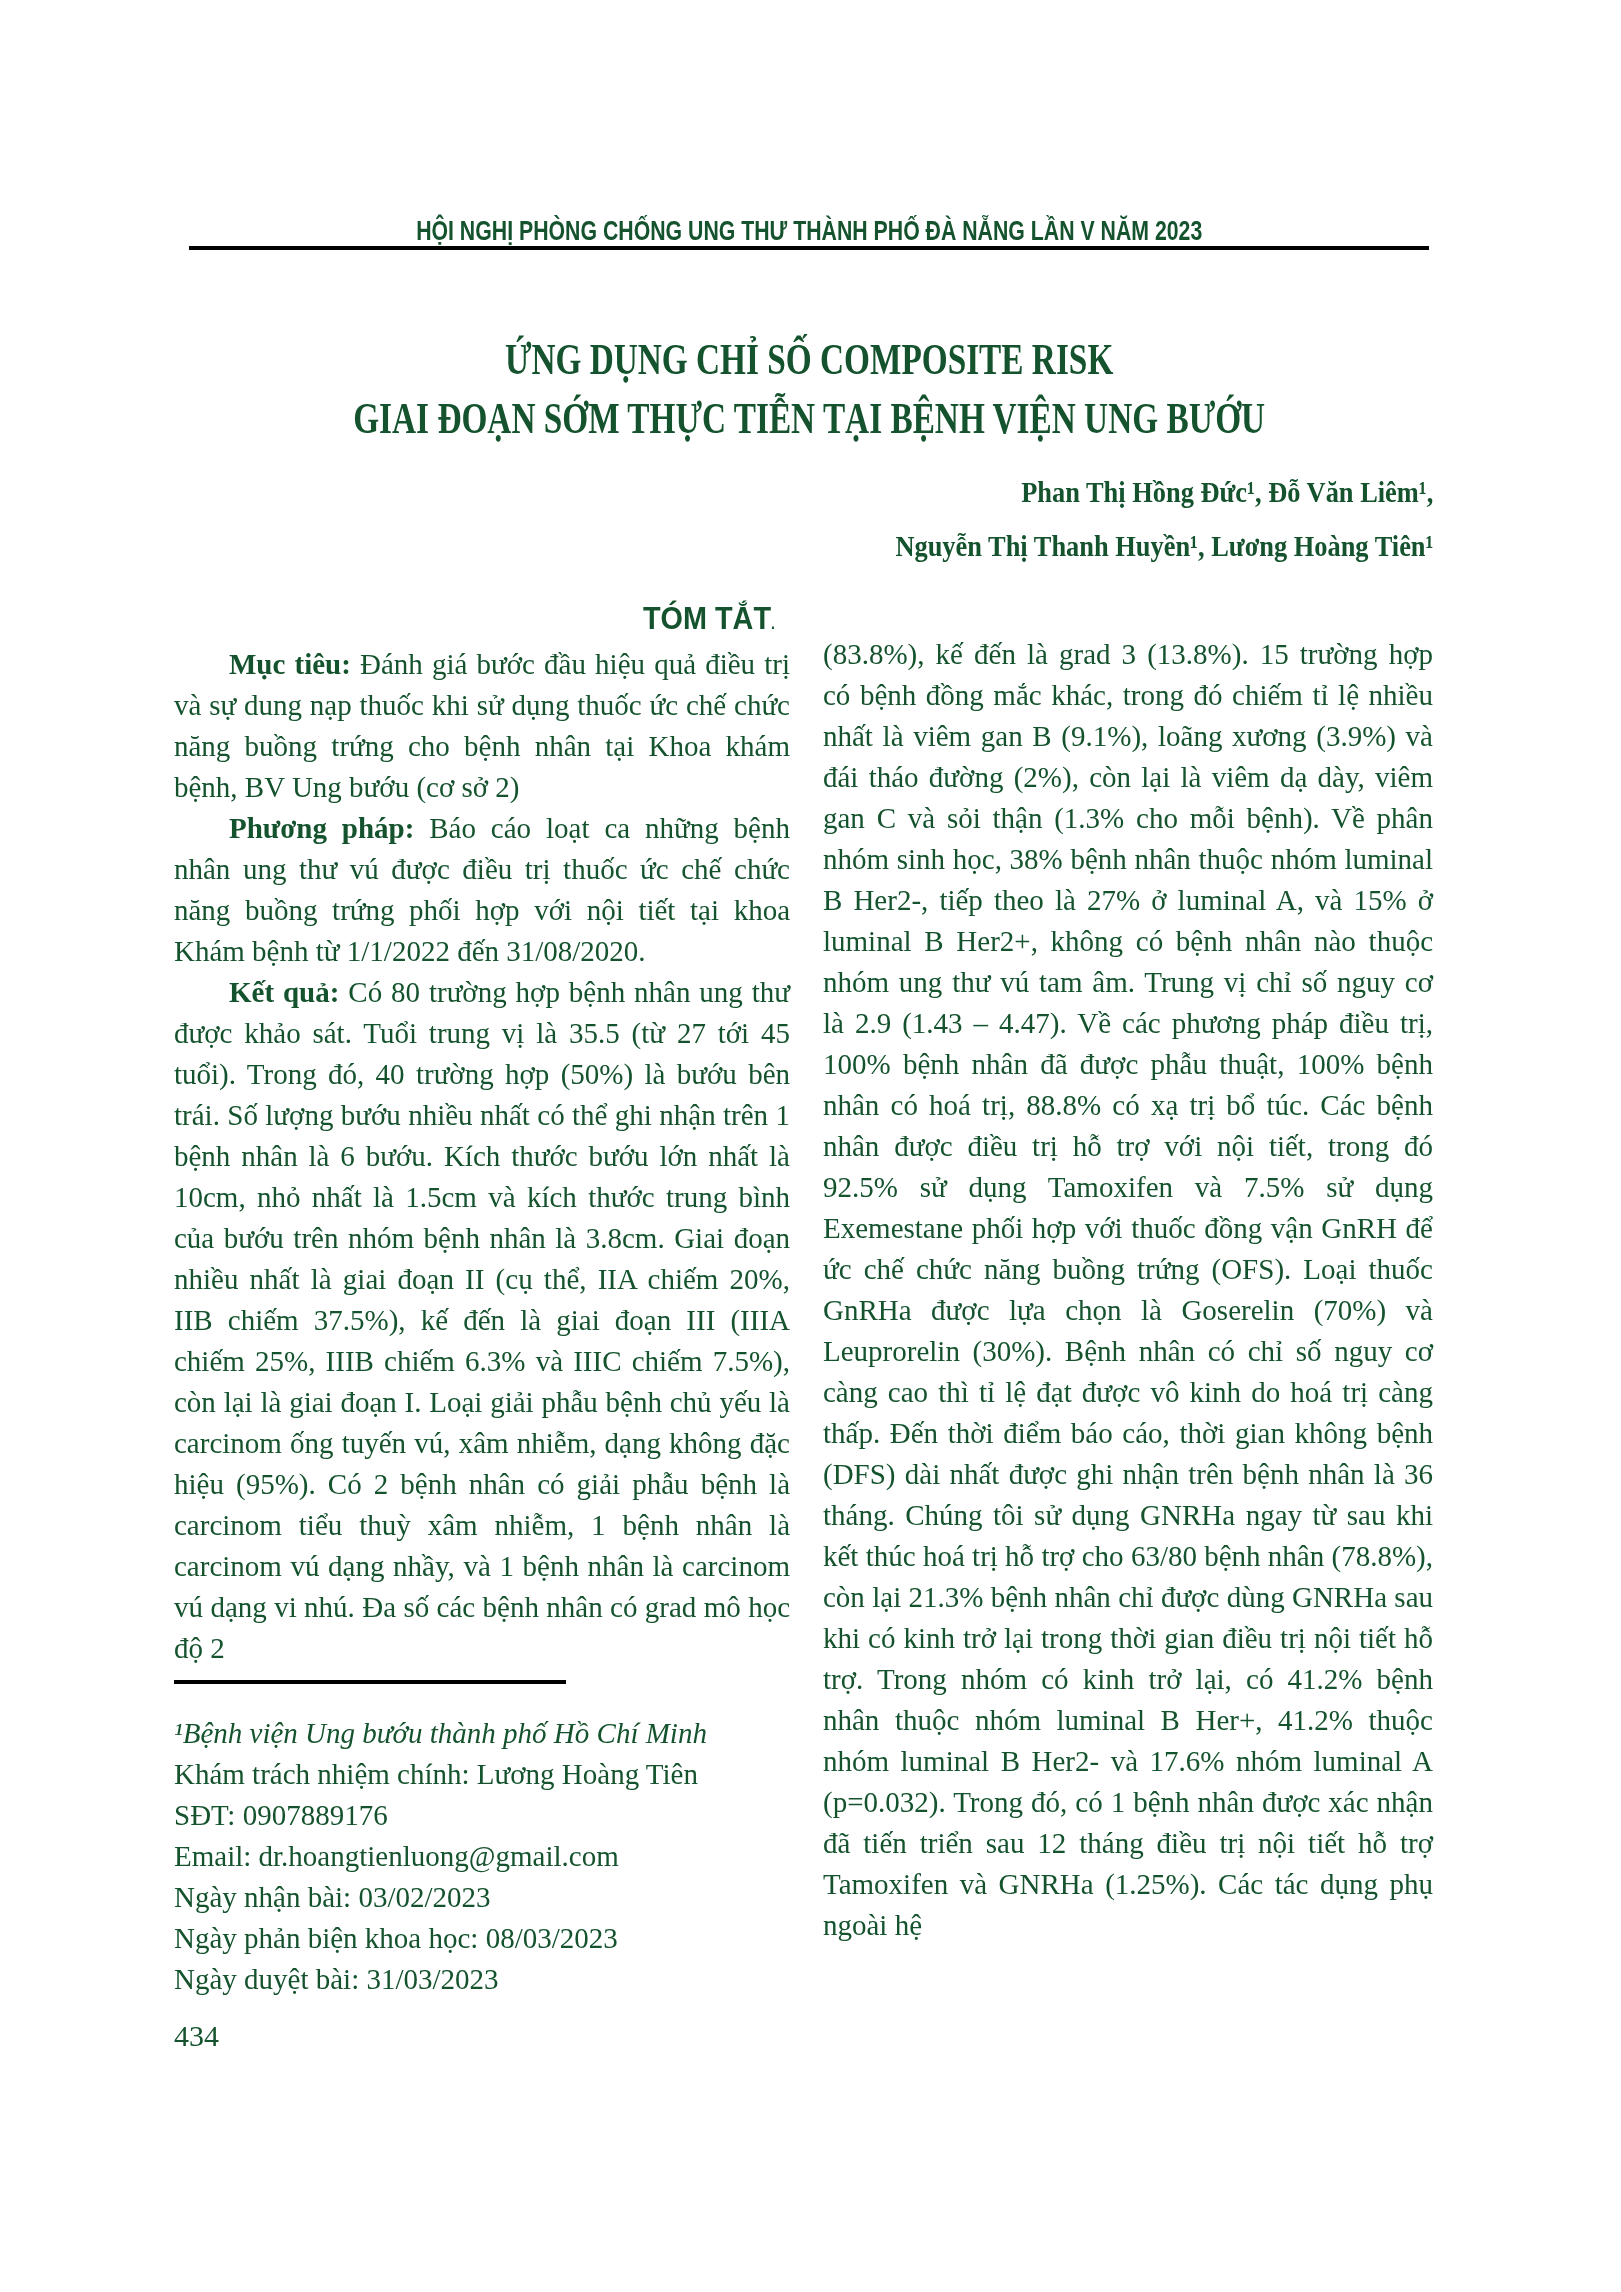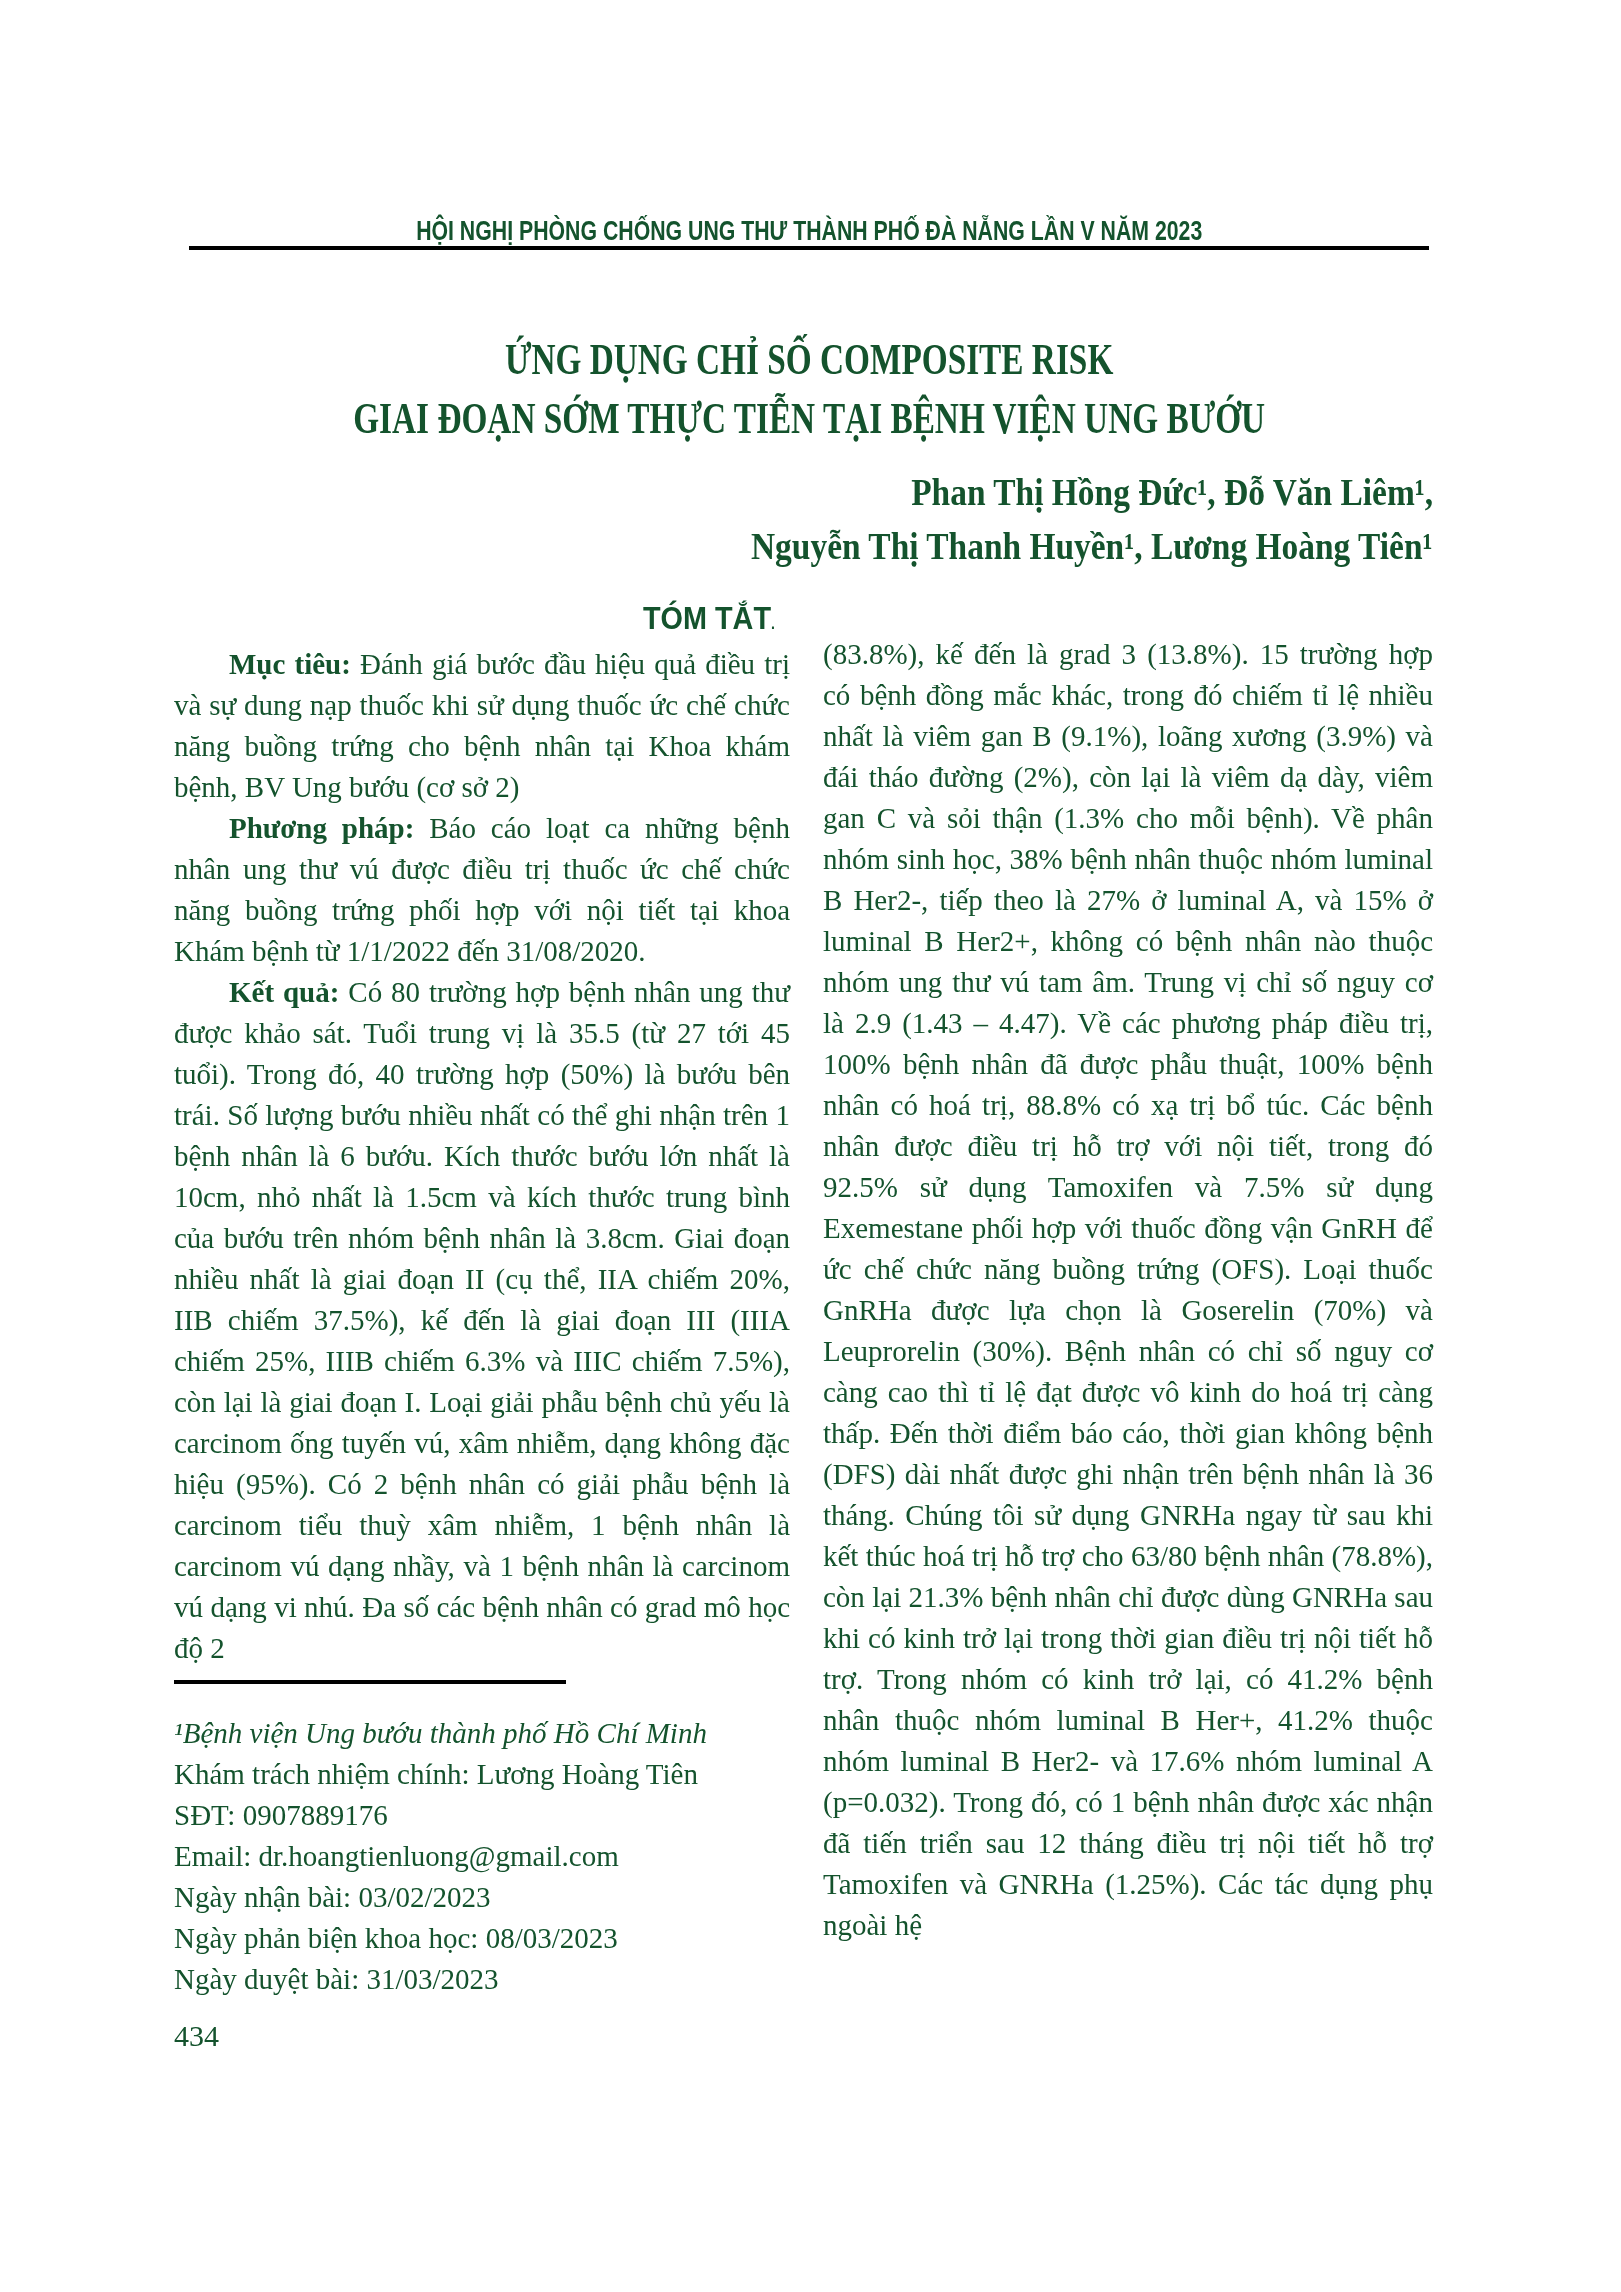--- a/index.html
+++ b/index.html
@@ -66,21 +66,21 @@
 
   
   .authors {
     position: absolute;
     top: 465px;
     left: 627px;
     width: 806px;
     text-align: right;
     font-family: "Liberation Serif", serif;
     font-weight: bold;
-    font-size: 38px;
+    font-size: 30px;
     line-height: 54px;
   }
   .authors .cond {
     display: inline-block;
     transform: scaleX(0.88);
     transform-origin: 100% 50%;
     white-space: nowrap;
   }
 
   

